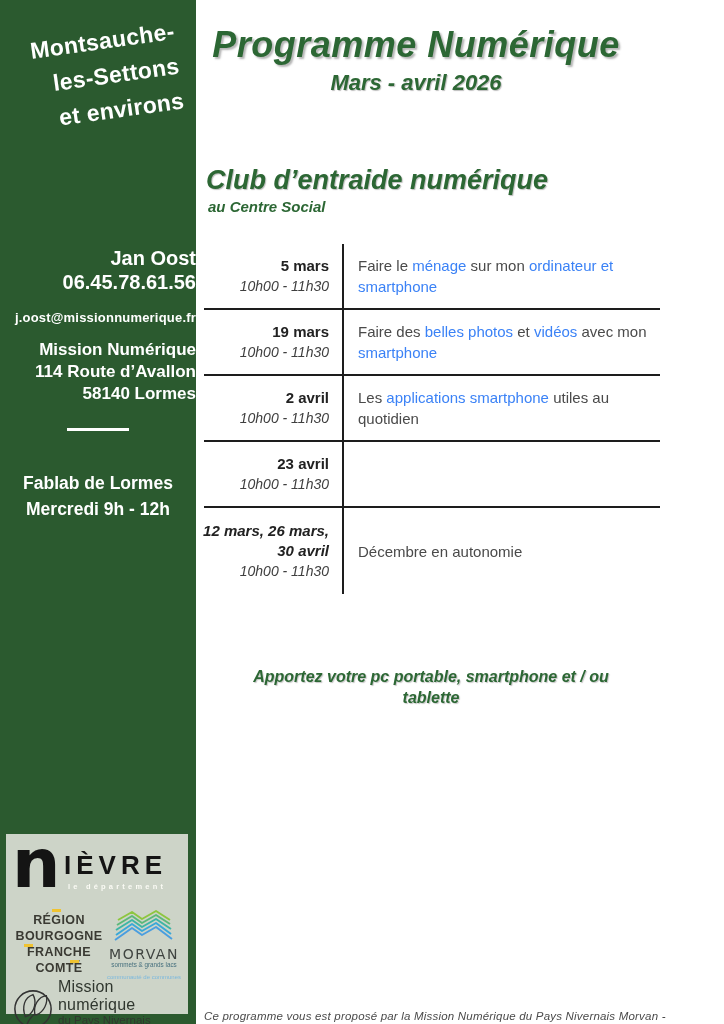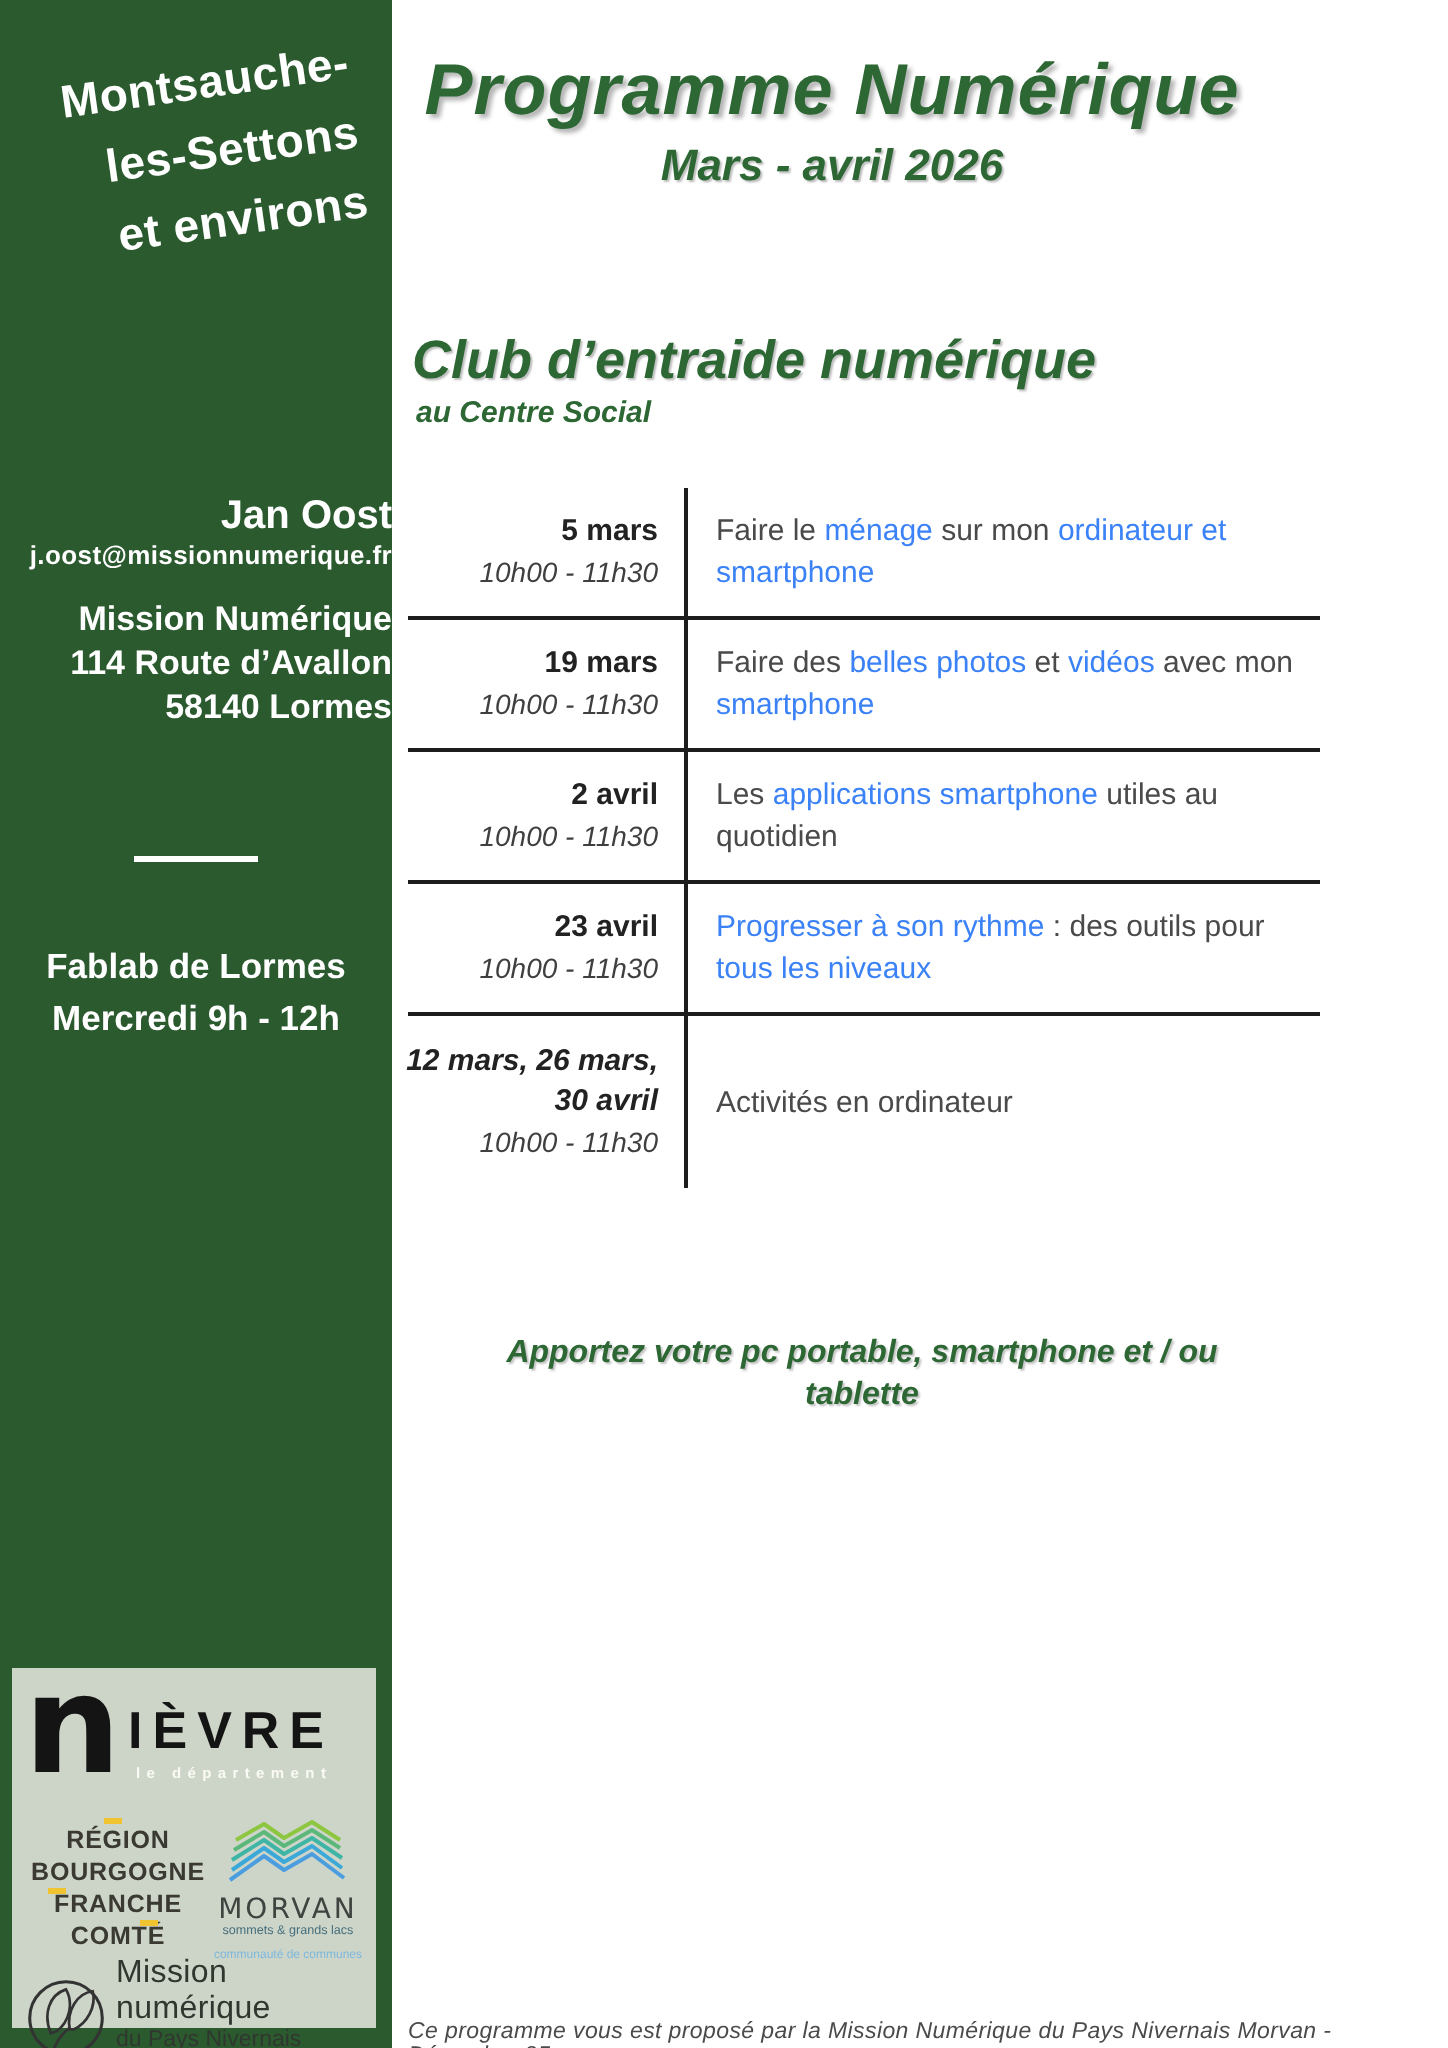--- a/index.html
+++ b/index.html
@@ -86,20 +86,21 @@
 
   <aside class="sidebar">
     <div class="side-title">
       <div>Montsauche-</div>
       <div>les-Settons</div>
       <div>et environs</div>
     </div>
 
     <div class="contact">
       <div class="c-name">Jan Oost</div>
+      <div class="c-phone">06.45.78.61.56</div>
       <div class="c-email">j.oost@missionnumerique.fr</div>
       <div class="c-org">Mission Numérique</div>
       <div class="c-addr">114 Route d’Avallon</div>
       <div class="c-addr">58140 Lormes</div>
     </div>
 
     <div class="divider"></div>
 
     <div class="fablab">
       <div>Fablab de Lormes</div>
@@ -195,34 +196,31 @@
             <div class="desc-inner"><span>Les </span><span class="b">applications smartphone</span><span> utiles au quotidien</span></div>
           </div>
         </div>
         <div class="srow">
           <div class="date-cell">
             <div class="date-inner">
               <div class="dl bold">23 avril</div>
               <div class="dl italic">10h00 - 11h30</div>
             </div>
           </div>
-          <div class="desc-cell">
-            <div class="desc-inner"><span class="b">Progresser à son rythme</span><span> : des outils pour </span><span class="b">tous les niveaux</span></div>
-          </div>
         </div>
         <div class="srow last">
           <div class="date-cell">
             <div class="date-inner">
               <div class="dl bold-italic">12 mars, 26 mars,</div>
               <div class="dl bold-italic">30 avril</div>
               <div class="dl italic">10h00 - 11h30</div>
             </div>
           </div>
           <div class="desc-cell">
-            <div class="desc-inner"><span>Activités en ordinateur</span></div>
+            <div class="desc-inner"><span>Décembre en autonomie</span></div>
           </div>
         </div>
       </div>
 
     <div class="note">Apportez votre pc portable, smartphone et / ou tablette</div>
 
     <div class="footer">Ce programme vous est proposé par la Mission Numérique du Pays Nivernais Morvan - Décembre 25</div>
   </main>
 
 </div>

